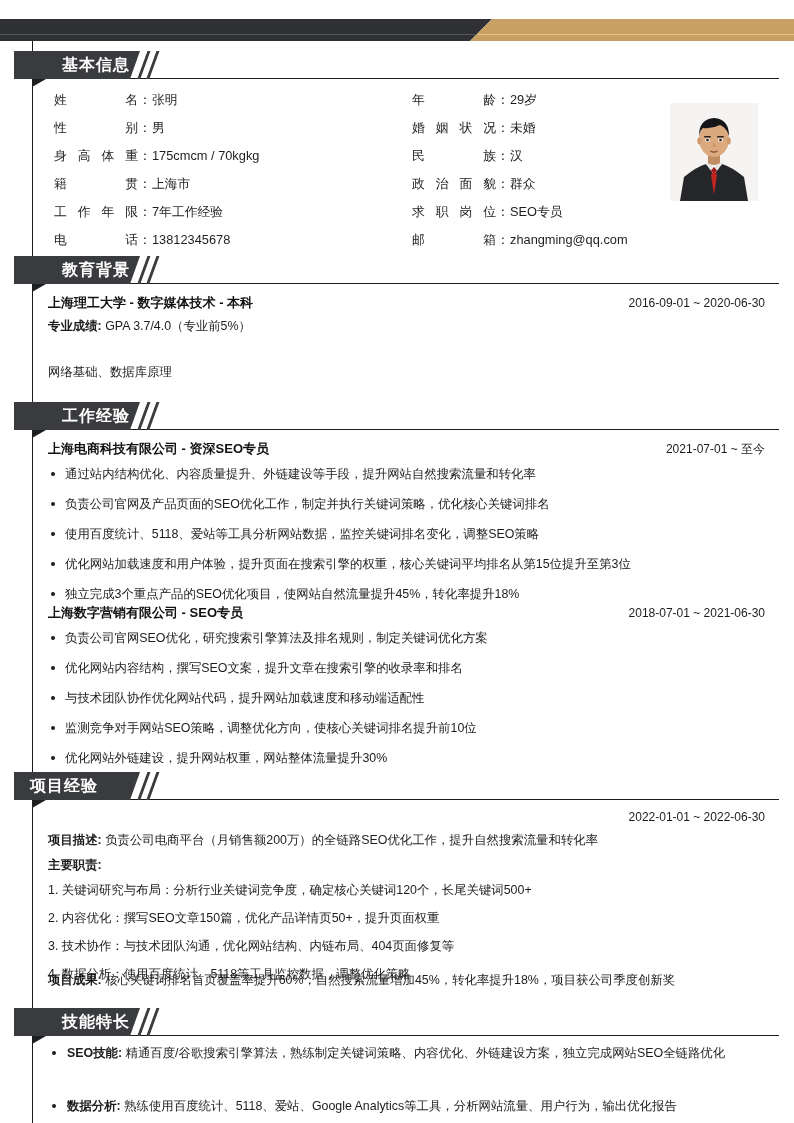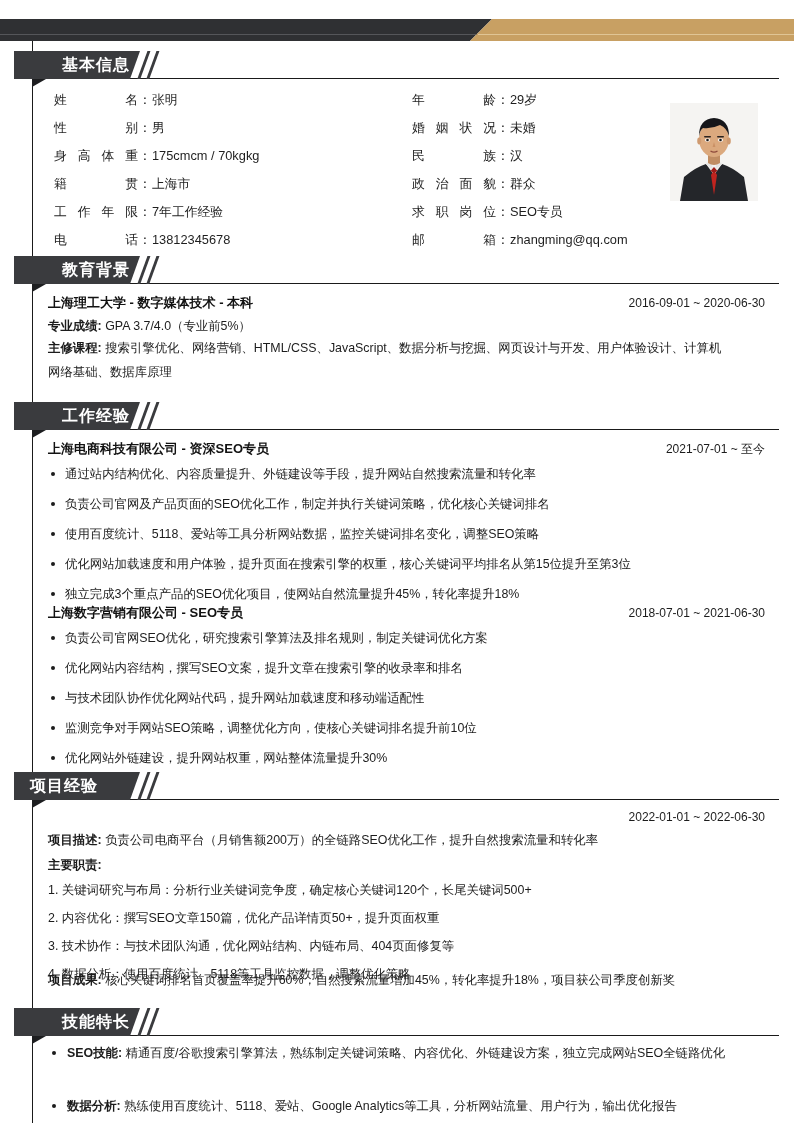--- a/index.html
+++ b/index.html
@@ -390,24 +390,20 @@
   </div>
 
   <div class="entry-head" style="left:48px; top:294px; width:717px;">
     <span class="entry-title">上海理工大学 - 数字媒体技术 - 本科</span>
     <span class="entry-date">2016-09-01 ~ 2020-06-30</span>
   </div>
   <div class="kv-line" style="left:48px; top:318px;">
     <b>专业成绩:</b>
     <span>GPA 3.7/4.0（专业前5%）</span>
   </div>
-  <div class="kv-line" style="left:48px; top:340px;">
-    <b>主修课程:</b>
-    <span>搜索引擎优化、网络营销、HTML/CSS、JavaScript、数据分析与挖掘、网页设计与开发、用户体验设计、计算机</span>
-  </div>
   <div class="kv-line" style="left:48px; top:364px;">
     <span>网络基础、数据库原理</span>
   </div>
 
   <div class="sect" style="top:402px;">
     <div class="sect-rule" style="left:34px; width:731px;"></div>
     <div class="tag" style="width:126px;">
       <span class="tag-label">工作经验</span>
     </div>
     <div class="tag-tail"></div>

